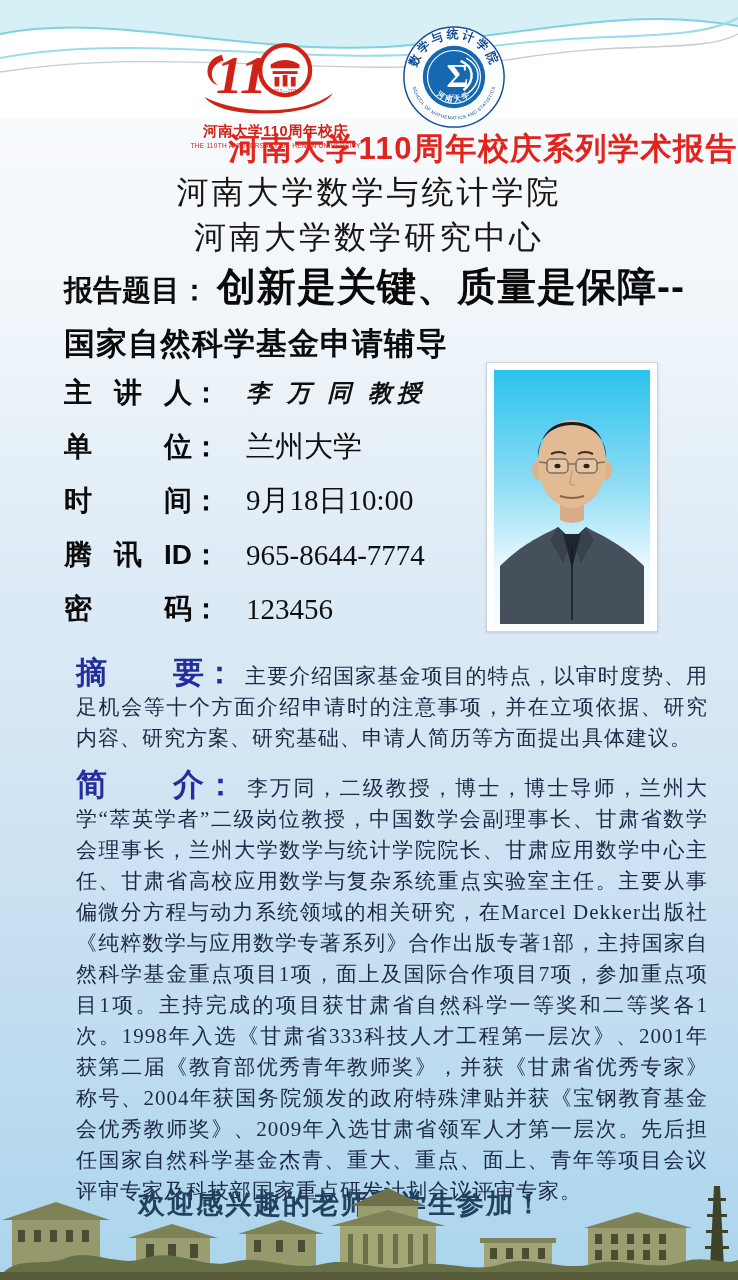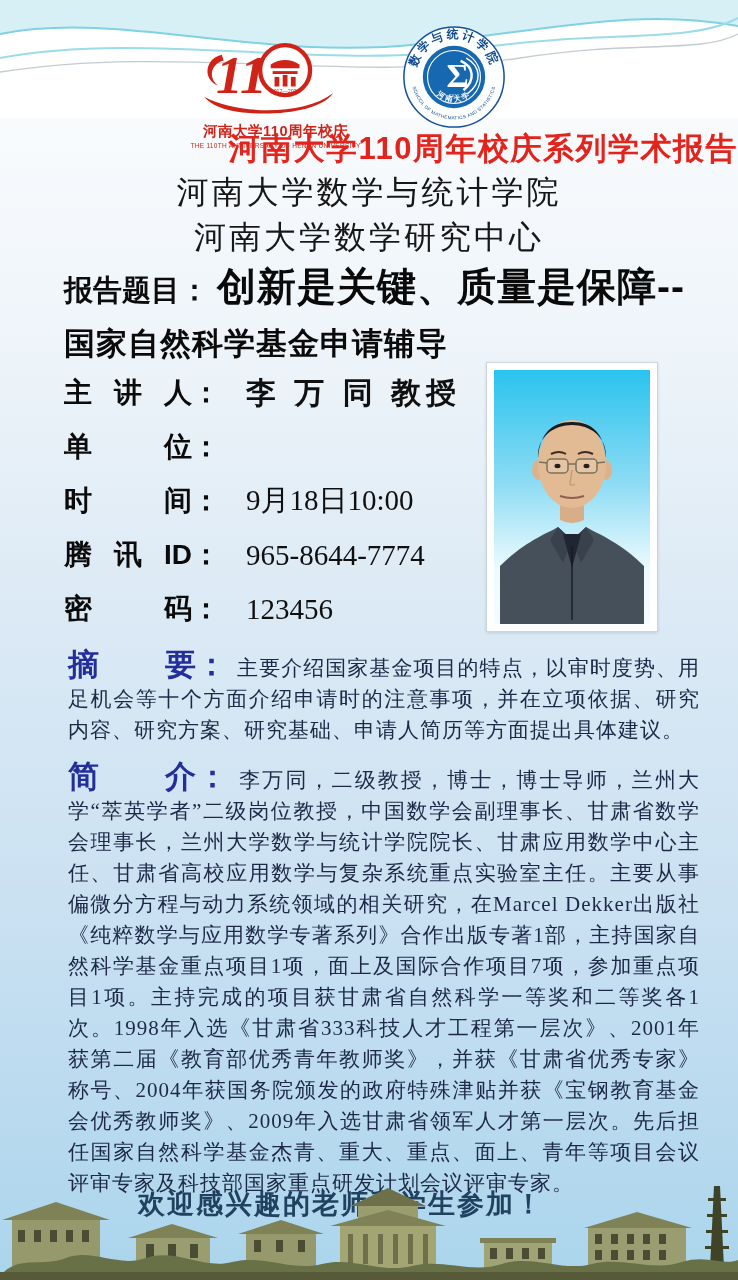--- a/index.html
+++ b/index.html
@@ -25,26 +25,26 @@
   .tcolon{font-size:29px;font-weight:700;color:#0c0c0c;margin-right:8px;}
   .tvalue{font-size:39px;font-weight:800;color:#0a0a0a;letter-spacing:1px;}
   .talk-line2{position:absolute;top:323px;left:64px;font-size:31px;font-weight:800;color:#0a0a0a;letter-spacing:1px;}
   
   .info{position:absolute;top:366px;left:64px;width:410px;}
   .irow{height:54px;display:flex;align-items:center;}
   .ilbl{display:inline-block;width:128px;font-size:28px;font-weight:700;color:#0b0b0b;
     text-align:justify;text-align-last:justify;text-justify:inter-character;line-height:28px;}
   .icolon{font-size:28px;font-weight:700;color:#0b0b0b;margin-right:26px;}
   .ival{font-size:29px;color:#101010;font-family:"Liberation Serif","DejaVu Serif",serif;white-space:nowrap;}
-  .ival.bold-sans{font-family:"Liberation Sans","DejaVu Sans",sans-serif;font-weight:800;font-size:30px;letter-spacing:5px;}
+  .ival.bold-sans{font-family:"Liberation Sans","DejaVu Sans",sans-serif;font-weight:800;font-size:24px;letter-spacing:5px;font-style:italic;}
   
   .photo{position:absolute;left:486px;top:362px;width:172px;height:270px;background:#fff;
     border:1px solid #ccd4d9;box-sizing:border-box;padding:7px;box-shadow:0 1px 3px rgba(0,0,0,.12);}
   
-  .para{position:absolute;left:64px;width:632px;margin:4px;line-height:31px;
+  .para{position:absolute;left:64px;width:632px;margin:12px;line-height:31px;
     font-size:21px;color:#1d2947;font-family:"Liberation Serif","DejaVu Serif",serif;letter-spacing:1px;text-align:justify;}
   .para .plabel{display:inline-block;width:128px;font-size:31px;font-weight:800;color:#232e9b;
     font-family:"Liberation Sans","DejaVu Sans",sans-serif;text-align:justify;text-align-last:justify;
     text-justify:inter-character;line-height:31px;vertical-align:baseline;letter-spacing:0;}
   .para .pcolon{font-size:31px;font-weight:800;color:#232e9b;font-family:"Liberation Sans","DejaVu Sans",sans-serif;margin-right:10px;letter-spacing:0;}
   .abstract{top:645px;} .bio{top:757px;}
   
   .welcome{position:absolute;top:1186px;left:0;width:100%;text-align:center;transform:translateX(-28px);
     font-size:27px;font-weight:800;color:#20415f;letter-spacing:2px;}
   .skyline{position:absolute;bottom:0;left:0;}
@@ -114,20 +114,21 @@
 
   <div class="info">
     <div class="irow">
       <span class="ilbl">主讲人</span>
         <span class="icolon">：</span>
         <span class="ival bold-sans">李 万 同 教授</span>
     </div>
     <div class="irow">
       <span class="ilbl">单位</span>
         <span class="icolon">：</span>
+        <span class="ival">兰州大学</span>
     </div>
     <div class="irow">
       <span class="ilbl">时间</span>
         <span class="icolon">：</span>
         <span class="ival">9月18日10:00</span>
     </div>
     <div class="irow">
       <span class="ilbl">腾讯ID</span>
         <span class="icolon">：</span>
         <span class="ival">965-8644-7774</span>

